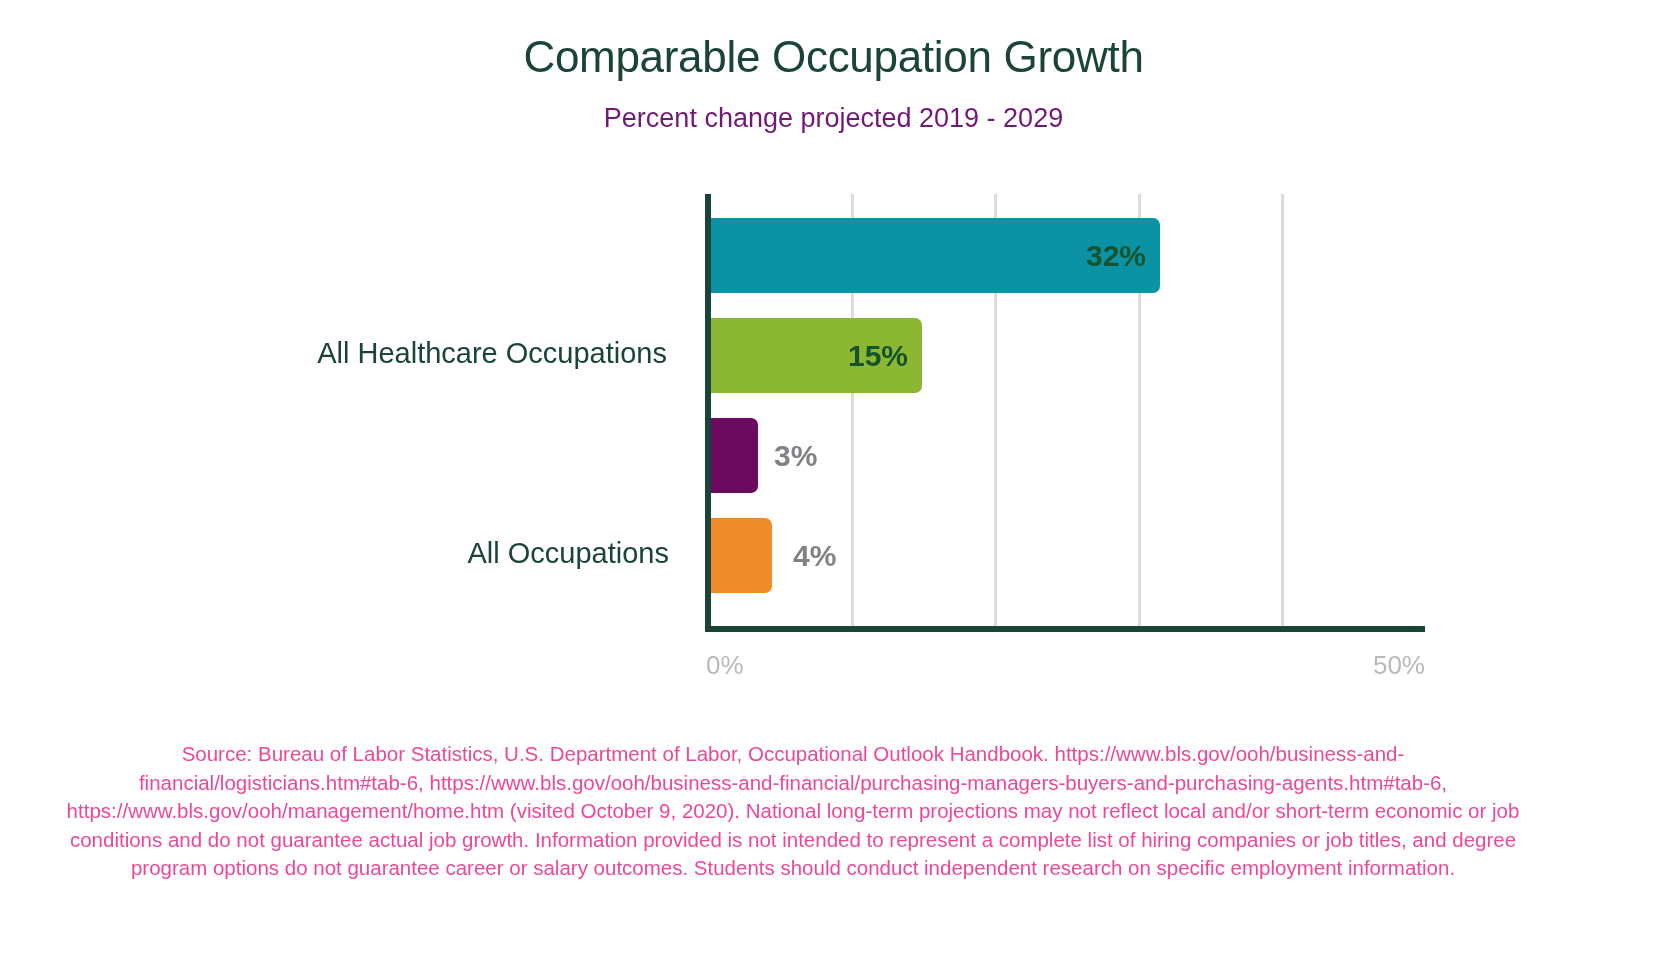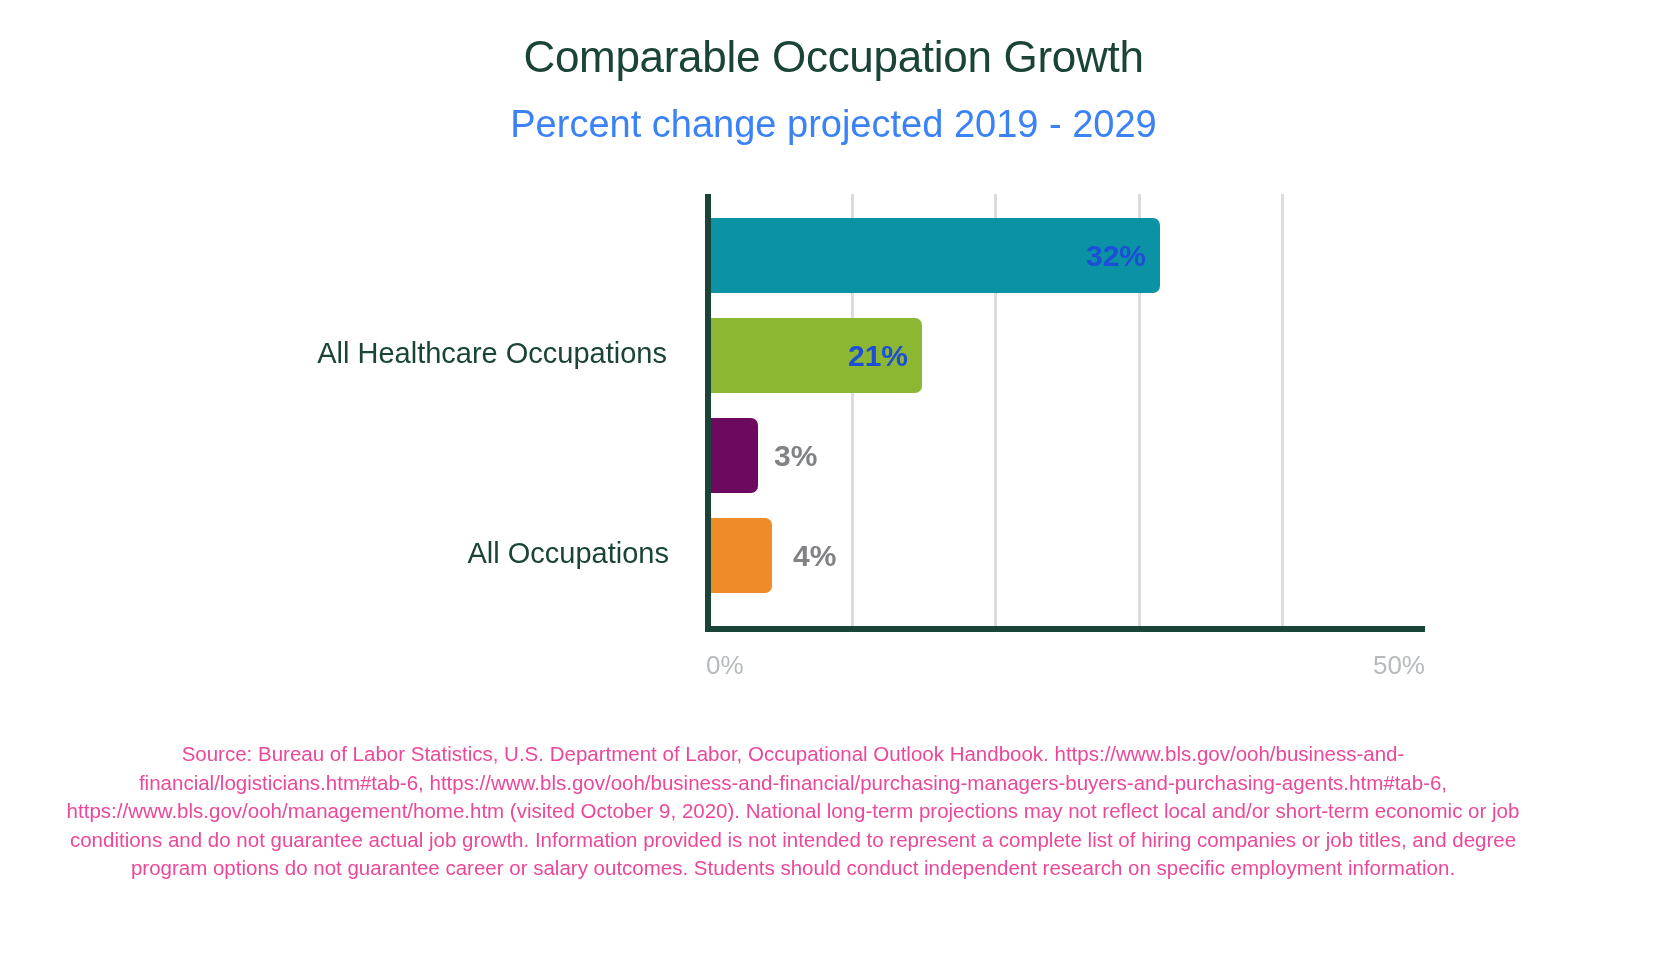--- a/index.html
+++ b/index.html
@@ -30,23 +30,23 @@
     letter-spacing: -0.3px;
     color: #1b4438;
     font-family: "Liberation Sans", sans-serif;
   }
   .subtitle {
     position: absolute;
     top: 103px;
     left: 0;
     width: 1667px;
     text-align: center;
-    font-size: 38px;
+    font-size: 27px;
     font-weight: normal;
-    color: #3b82f6;
+    color: #701a75;
     font-family: "Liberation Sans", sans-serif;
   }
 
   
   .chart {
     position: absolute;
     left: 0;
     top: 180px;
     width: 1667px;
     height: 520px;
@@ -104,21 +104,21 @@
     height: 75px;
     border-radius: 0 7px 7px 0;
   }
 
   .bar-value-in {
     position: absolute;
     height: 90px;
     line-height: 75px;
     font-size: 30px;
     font-weight: bold;
-    color: #1d4ed8;
+    color: #14532d;
     font-family: "Liberation Sans", sans-serif;
   }
   .bar-value-out {
     position: absolute;
     height: 75px;
     line-height: 75px;
     font-size: 30px;
     font-weight: bold;
     color: #808285;
     font-family: "Liberation Sans", sans-serif;
@@ -162,21 +162,21 @@
       <div class="gridline" style="left:143px;"></div>
       <div class="gridline" style="left:286px;"></div>
       <div class="gridline" style="left:430px;"></div>
       <div class="gridline" style="left:573px;"></div>
     </div>
 
     <div class="bar" style="left:708px; top:38px; width:452px; background:#0b93a5;"></div>
     <div class="bar-value-in" style="left:1060px; top:38px; width:86px; text-align:right;">32%</div>
 
     <div class="bar" style="left:708px; top:138px; width:214px; background:#8cb733;"></div>
-    <div class="bar-value-in" style="left:822px; top:138px; width:86px; text-align:right;">21%</div>
+    <div class="bar-value-in" style="left:822px; top:138px; width:86px; text-align:right;">15%</div>
 
     <div class="bar" style="left:708px; top:238px; width:50px; background:#6b0a5e;"></div>
     <div class="bar-value-out" style="left:774px; top:238px;">3%</div>
 
     <div class="bar" style="left:708px; top:338px; width:64px; background:#ef8b29;"></div>
     <div class="bar-value-out" style="left:793px; top:338px;">4%</div>
 
     <div class="cat-label" style="left:27px; top:157px;">All Healthcare Occupations</div>
     <div class="cat-label" style="left:29px; top:357px;">All Occupations</div>
 

